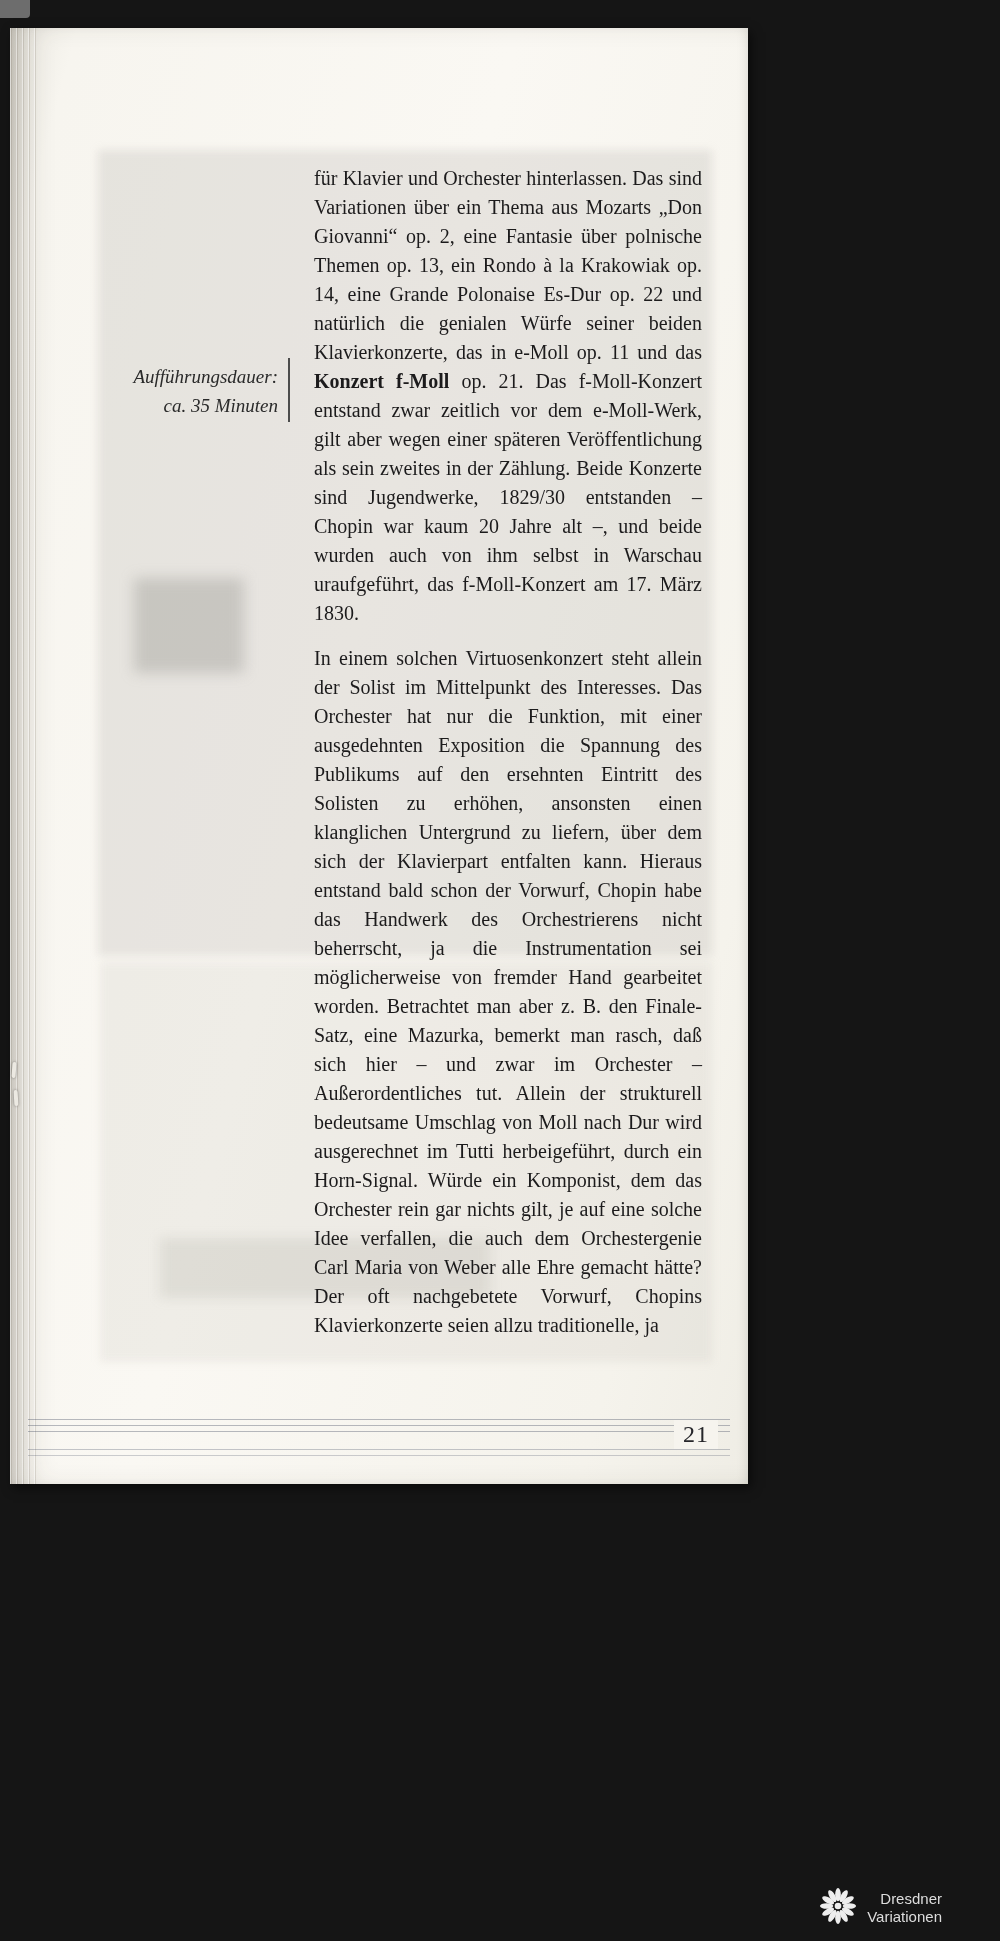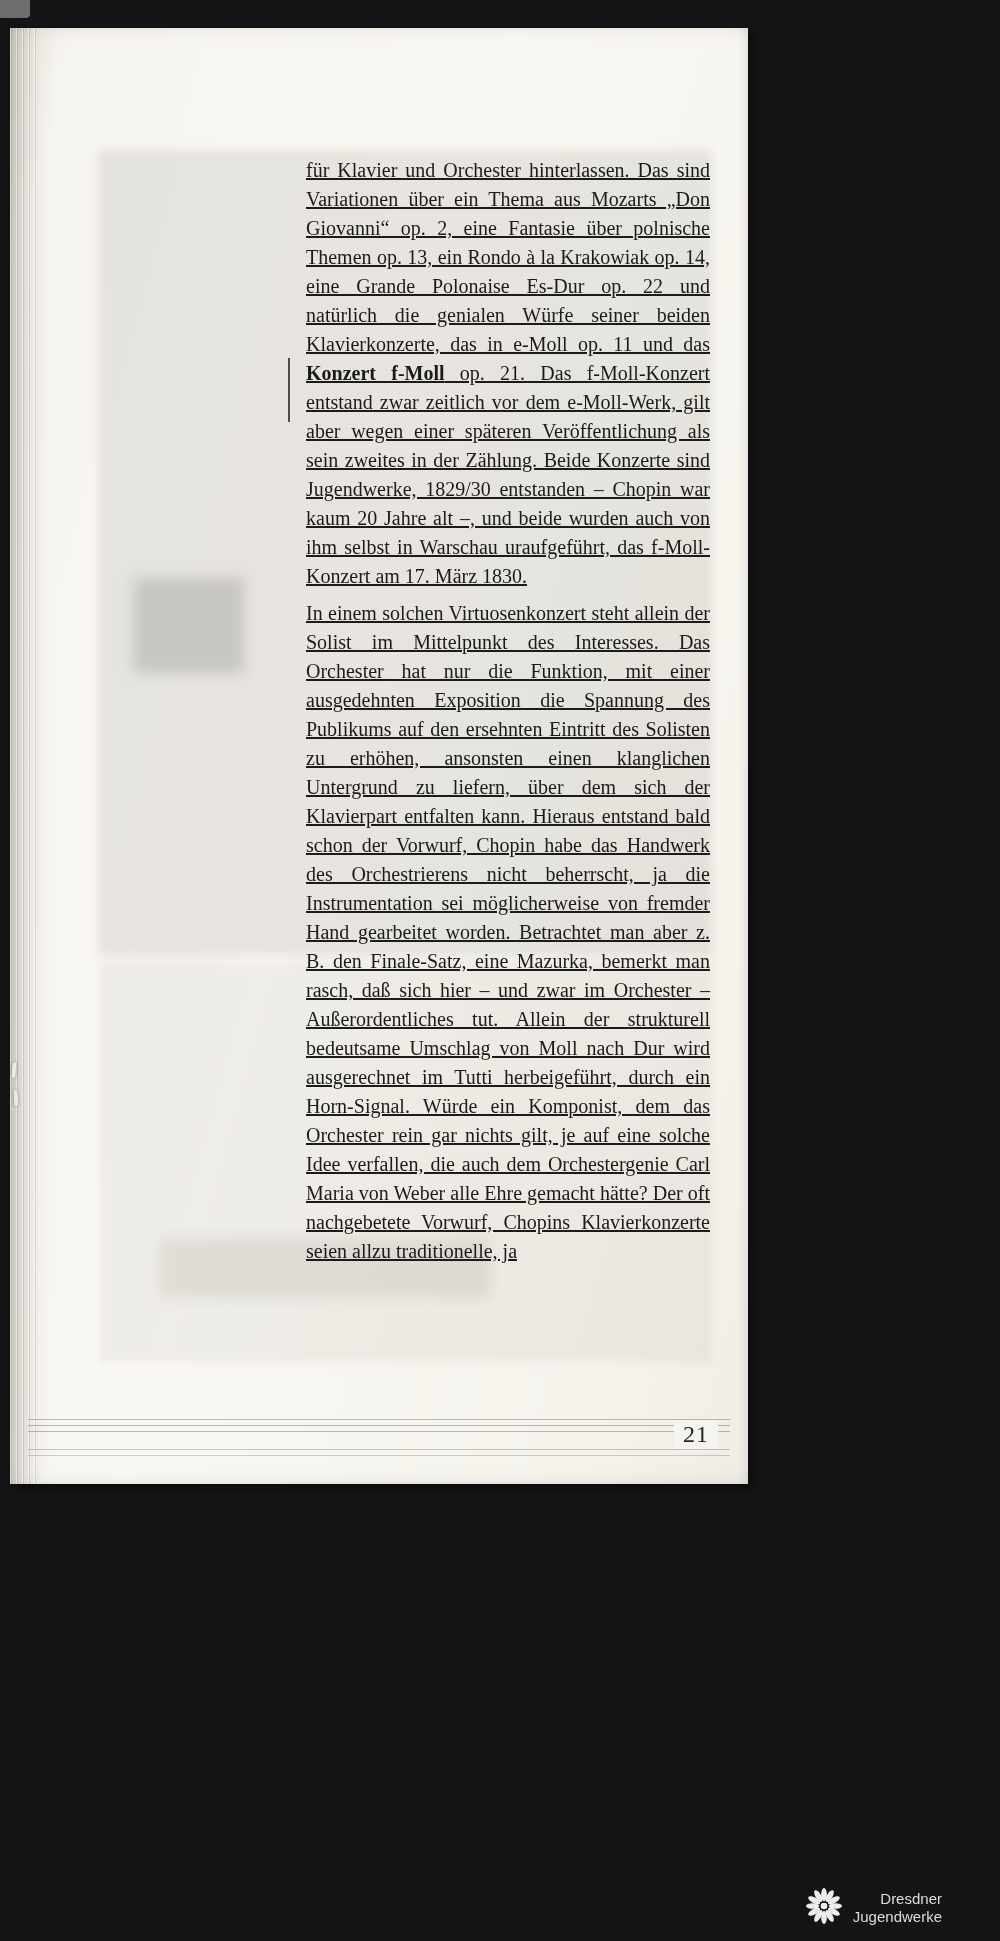--- a/index.html
+++ b/index.html
@@ -23,21 +23,21 @@
   
   .bleed{position:absolute;filter:blur(4px);}
   .bleed.b1{left:88px;top:122px;width:614px;height:806px;background:rgba(168,166,158,.22);}
   .bleed.b2{left:124px;top:550px;width:110px;height:95px;background:rgba(130,128,122,.30);filter:blur(7px);}
   .bleed.b3{left:90px;top:934px;width:612px;height:400px;background:rgba(175,172,163,.14);}
   .bleed.b4{left:150px;top:1210px;width:330px;height:60px;background:rgba(150,148,140,.18);filter:blur(6px);}
 
   
   .body-text{position:absolute;left:288px;top:120px;width:420px;color:#1c1b1c;
     font-size:20px;line-height:29px;text-align:justify;}
-  .body-text p{margin:8px;text-decoration:underline;}
+  .body-text p{margin:16px;}
   .body-text .bold{font-weight:700;}
 
   
   .margin-note{position:absolute;left:90px;top:334px;width:178px;text-align:right;
     font-style:italic;font-size:19px;line-height:29px;color:#2a2a2a;}
   .margin-rule{position:absolute;left:278px;top:330px;width:2px;height:64px;background:#4c4c4c;}
 
   
   .rule-line{position:absolute;left:18px;width:702px;height:1px;background:rgba(70,80,100,.38);}
   .page-number{position:absolute;left:664px;top:1392px;font-size:24px;color:#26262a;
@@ -62,20 +62,24 @@
   <div class="artifact"></div>
 
   <div class="paper">
     <div class="spine-edges"></div>
 
     <div class="bleed b1"></div>
     <div class="bleed b2"></div>
     <div class="bleed b3"></div>
     <div class="bleed b4"></div>
 
+    <div class="margin-note">
+      <div>Aufführungsdauer:</div>
+      <div>ca. 35 Minuten</div>
+    </div>
     <div class="margin-rule"></div>
 
     <div class="body-text">
         <p><span>für Klavier und Orchester hinterlassen. Das sind Variationen über ein Thema aus Mozarts „Don Giovanni“ op. 2, eine Fantasie über polnische Themen op. 13, ein Rondo à la Krakowiak op. 14, eine Grande Polonaise Es-Dur op. 22 und natürlich die genialen Würfe seiner beiden Klavierkonzerte, das in e-Moll op. 11 und das </span><span class="bold">Konzert f-Moll</span><span> op. 21. Das f-Moll-Konzert entstand zwar zeitlich vor dem e-Moll-Werk, gilt aber wegen einer späteren Veröffentlichung als sein zweites in der Zählung. Beide Konzerte sind Jugendwerke, 1829/30 entstanden – Chopin war kaum 20 Jahre alt –, und beide wurden auch von ihm selbst in Warschau uraufgeführt, das f-Moll-Konzert am 17. März 1830.</span></p>
         <p><span>In einem solchen Virtuosenkonzert steht allein der Solist im Mittelpunkt des Interesses. Das Orchester hat nur die Funktion, mit einer ausgedehnten Exposition die Spannung des Publikums auf den ersehnten Eintritt des Solisten zu erhöhen, ansonsten einen klanglichen Untergrund zu liefern, über dem sich der Klavierpart entfalten kann. Hieraus entstand bald schon der Vorwurf, Chopin habe das Handwerk des Orchestrierens nicht beherrscht, ja die Instrumentation sei möglicherweise von fremder Hand gearbeitet worden. Betrachtet man aber z. B. den Finale-Satz, eine Mazurka, bemerkt man rasch, daß sich hier – und zwar im Orchester – Außerordentliches tut. Allein der strukturell bedeutsame Umschlag von Moll nach Dur wird ausgerechnet im Tutti herbeigeführt, durch ein Horn-Signal. Würde ein Komponist, dem das Orchester rein gar nichts gilt, je auf eine solche Idee verfallen, die auch dem Orchestergenie Carl Maria von Weber alle Ehre gemacht hätte? Der oft nachgebetete Vorwurf, Chopins Klavierkonzerte seien allzu traditionelle, ja</span></p>
       </div>
 
     <div class="rule-line" style="top:1391px"></div>
     <div class="rule-line" style="top:1397px"></div>
     <div class="rule-line" style="top:1403px"></div>
@@ -105,18 +109,18 @@
             <ellipse cx="20" cy="8" rx="3" ry="7" transform="rotate(240 20 20)"></ellipse>
             <ellipse cx="20" cy="8" rx="3" ry="7" transform="rotate(270 20 20)"></ellipse>
             <ellipse cx="20" cy="8" rx="3" ry="7" transform="rotate(300 20 20)"></ellipse>
             <ellipse cx="20" cy="8" rx="3" ry="7" transform="rotate(330 20 20)"></ellipse>
             <circle cx="20" cy="20" r="3.5"></circle>
           </g>
         </svg>
       </span>
       <span class="partner-text">
         <span>Dresdner</span><br>
-        <span>Jugendwerke</span>
+        <span>Variationen</span>
       </span>
     </div>
   </div>
 
 </div>
 
 </body></html>

